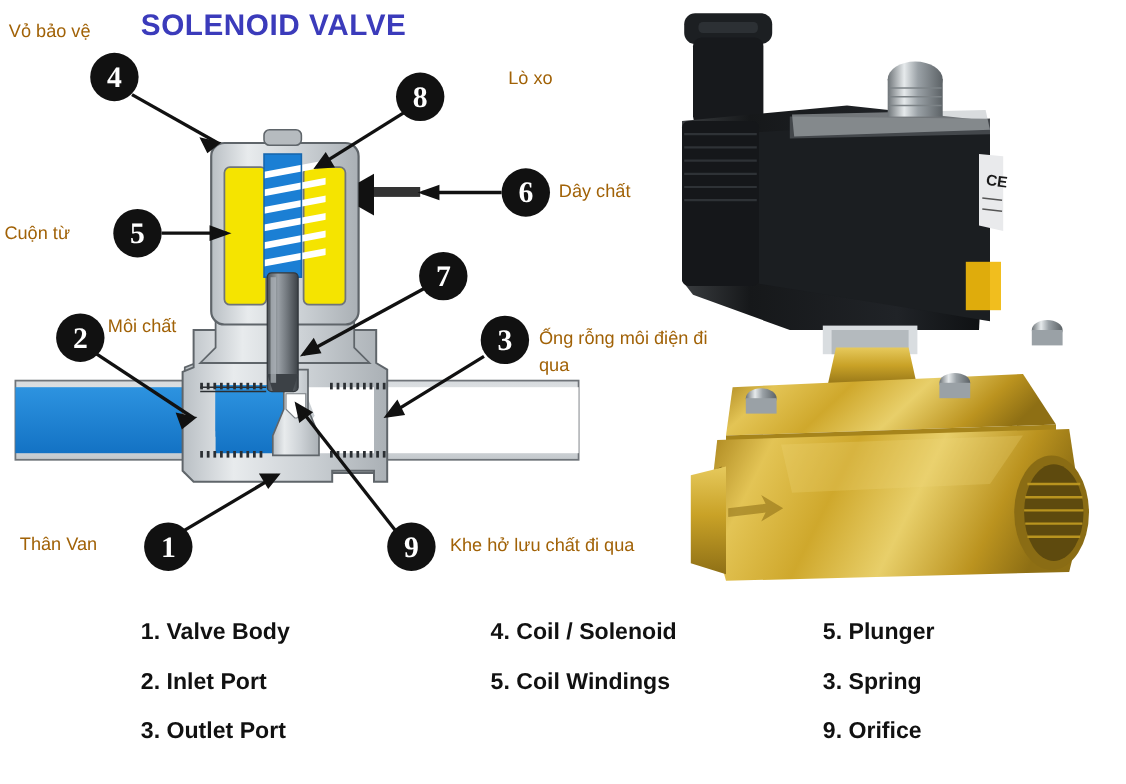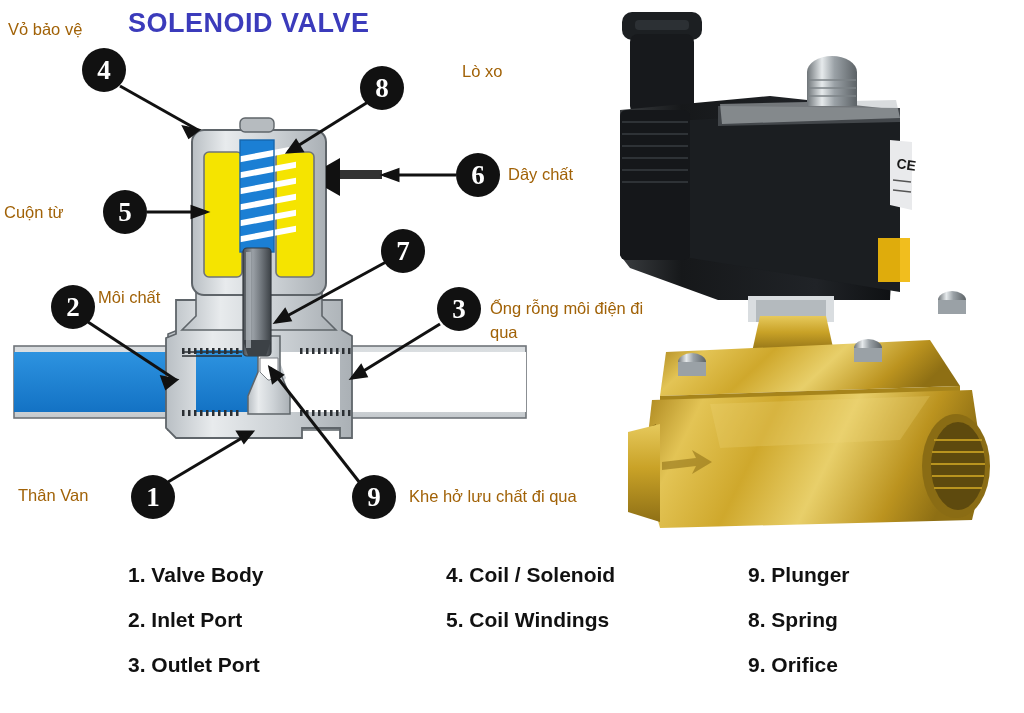--- a/index.html
+++ b/index.html
@@ -458,19 +458,19 @@
     <div class="legend-col c1">
       <div class="legend-item">1. Valve Body</div>
       <div class="legend-item">2. Inlet Port</div>
       <div class="legend-item">3. Outlet Port</div>
     </div>
     <div class="legend-col c2">
       <div class="legend-item">4. Coil / Solenoid</div>
       <div class="legend-item">5. Coil Windings</div>
     </div>
     <div class="legend-col c3">
-      <div class="legend-item">9. Plunger</div>
-      <div class="legend-item">8. Spring</div>
+      <div class="legend-item">5. Plunger</div>
+      <div class="legend-item">3. Spring</div>
       <div class="legend-item">9. Orifice</div>
     </div>
   </div>
 
 </div>
 
 </body></html>

